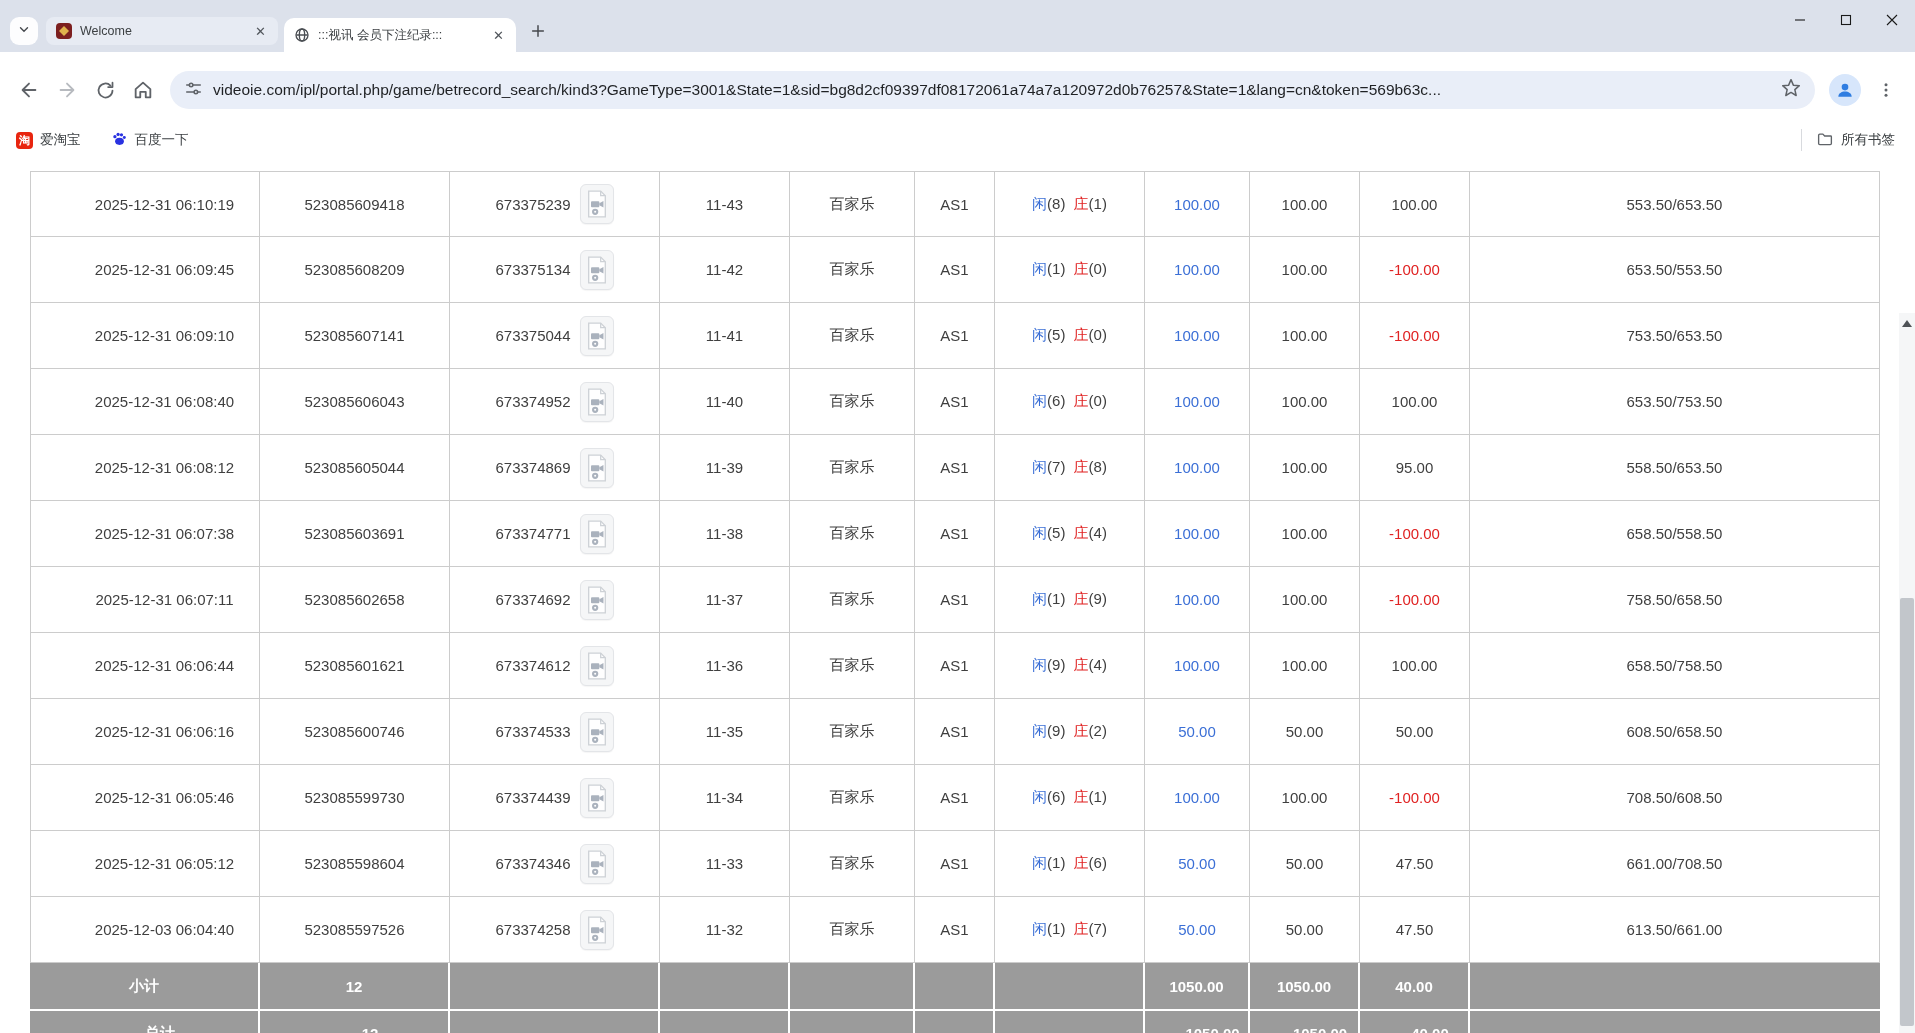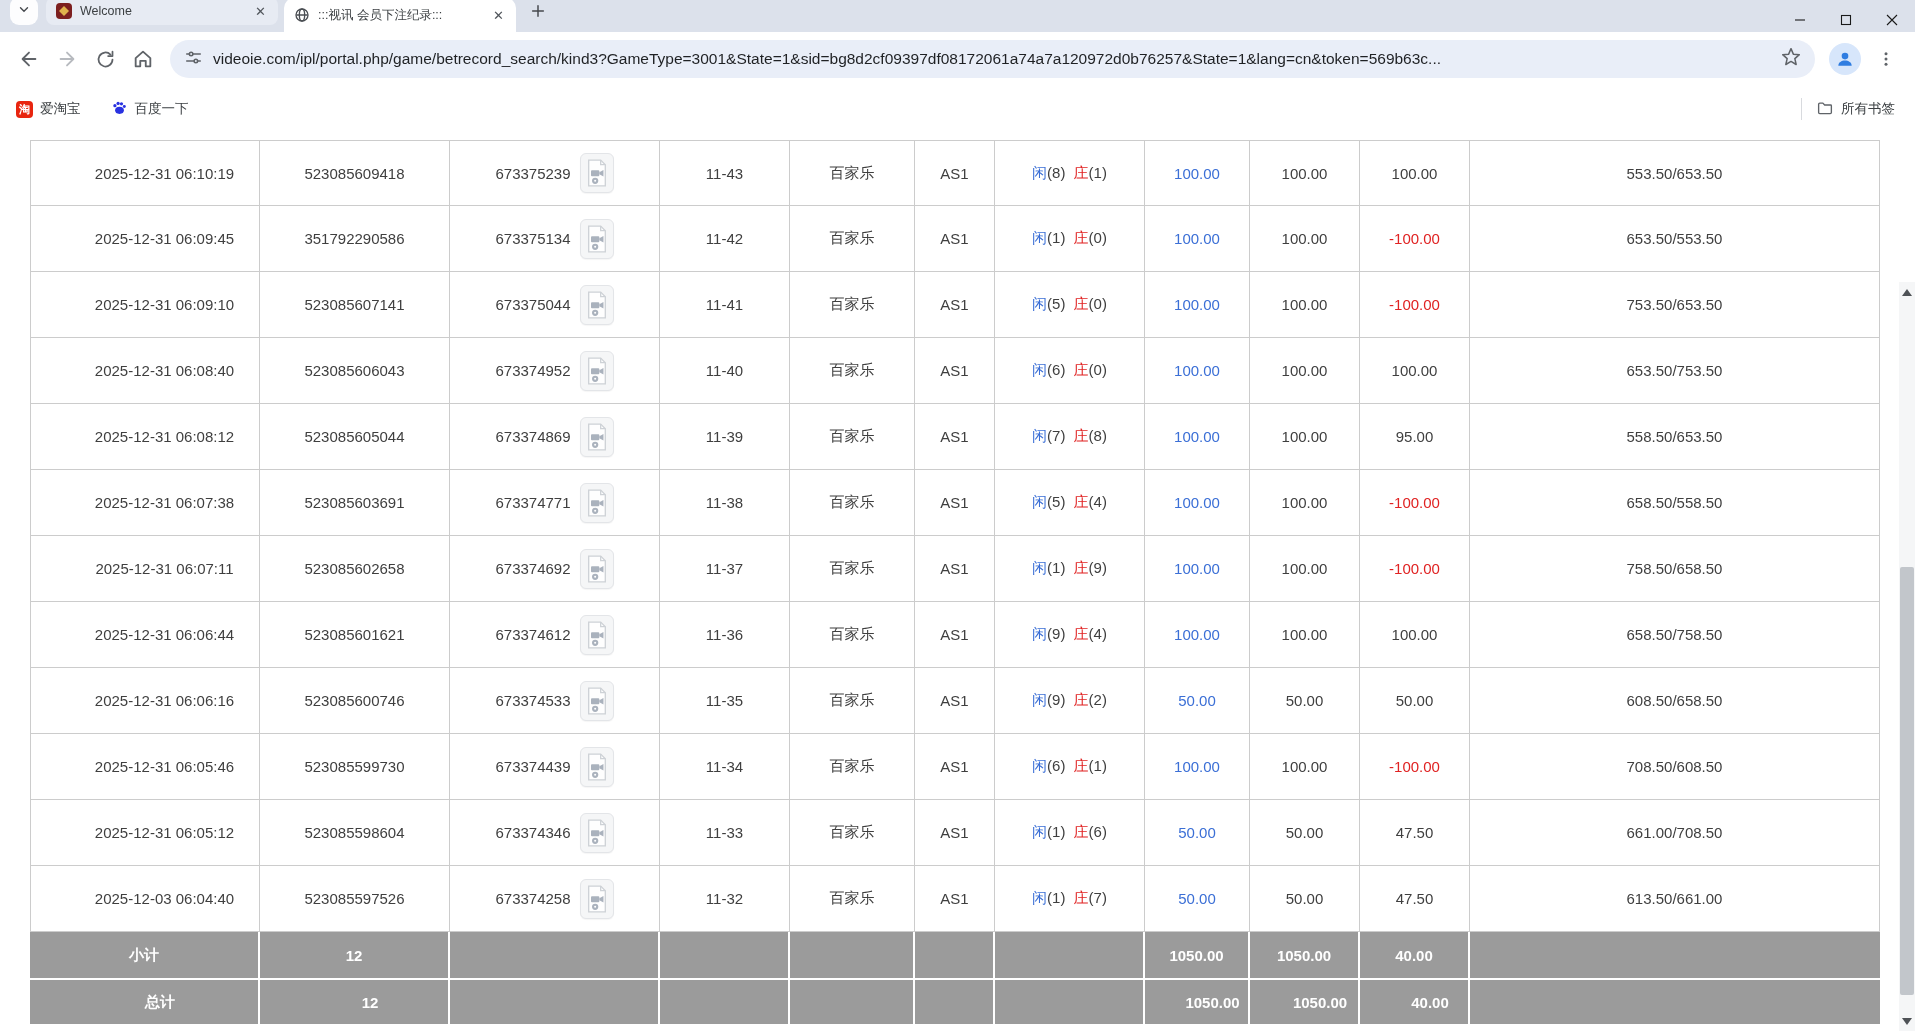--- a/index.html
+++ b/index.html
@@ -1,36 +1,36 @@
 <!DOCTYPE html>
 <html><head>
 <meta charset="utf-8">
 <style>
   * { margin:0; padding:0; box-sizing:border-box; }
   html,body { width:1915px; height:1033px; overflow:hidden; }
   body { font-family:"Liberation Sans","DejaVu Sans",sans-serif; background:#fff; }
   .screen { position:relative; width:1915px; height:1033px; overflow:hidden; background:#fff; }
 
   
-  .tabbar { height:32px; background:#dce1eb; display:flex; align-items:flex-end; position:relative; }
+  .tabbar { height:52px; background:#dce1eb; display:flex; align-items:flex-end; position:relative; }
   .tab-search-btn { width:28px; height:28px; margin:0 8px 7px 10px; background:#fdfdfe; border-radius:9px;
       display:flex; align-items:center; justify-content:center; flex:0 0 auto; }
   .tab { display:flex; align-items:center; gap:8px; padding:0 10px; overflow:hidden; }
   .tab.inactive { background:#e7ebf3; height:28px; width:232px; margin:0 6px 7px 0; border-radius:8px; }
   .tab.active { background:#fff; height:34px; width:232px; border-radius:10px 10px 0 0; }
   .tab-title { flex:1; font-size:12.5px; color:#3c4043; white-space:nowrap; overflow:hidden; text-overflow:ellipsis; }
   .tab-close { font-size:13px; color:#50555b; padding:0 2px; flex:0 0 auto; }
   .favicon { width:16px; height:16px; flex:0 0 auto; display:flex; align-items:center; justify-content:center; }
   .fav-welcome { background:#7c1f1f; border-radius:4px; }
   .newtab-btn { width:28px; height:28px; margin:0 0 7px 8px; display:flex; align-items:center; justify-content:center; }
   .win-controls { position:absolute; right:0; top:0; height:40px; display:flex; }
   .win-btn { width:46px; height:40px; display:flex; align-items:center; justify-content:center; }
 
   
-  .toolbar { height:54px; background:#fff; display:flex; align-items:center; padding:16px 10px; }
+  .toolbar { height:54px; background:#fff; display:flex; align-items:center; padding:16px 10px;margin-top:11px; }
   .nav-btn { width:34px; height:34px; display:flex; align-items:center; justify-content:center; border-radius:50%; flex:0 0 auto; margin:0 2px; }
   .urlbar { flex:1; height:38px; background:#e9eef8; border-radius:19px; display:flex; align-items:center; padding:0 6px 0 14px; margin:0 8px; overflow:hidden; }
   .url-text { flex:1; font-size:15.5px; color:#1f2124; white-space:nowrap; overflow:hidden; margin:0 10px; }
   .avatar-wrap { width:32px; height:32px; border-radius:50%; background:#d7e6fb; display:flex; align-items:center; justify-content:center; margin:0 6px; flex:0 0 auto; }
 
   
   .bookmarksbar { height:46px; background:#fff; display:flex; align-items:center; padding:0 16px; }
   .bm-item { display:flex; align-items:center; gap:7px; margin-right:30px; font-size:13.5px; color:#3c4043; }
   .bm-spacer { flex:1; }
   .bm-divider { width:1px; height:22px; background:#d8dade; margin-right:14px; }
@@ -252,21 +252,21 @@
           <span class="bet-banker" style="margin-left:4px;">庄</span><span class="bet-num">(1)</span>
         </td>
         <td><span class="amount-link">100.00</span></td>
         <td>100.00</td>
         <td>100.00</td>
         <td>553.50/653.50</td>
       </tr>
 
       <tr class="datarow">
         <td>2025-12-31 06:09:45</td>
-        <td>351792290586</td>
+        <td>523085608209</td>
         <td>
           <div class="gameid-cell-inner">
             <span>673375134</span>
             <span class="film-btn">
               <svg width="24" height="30" viewBox="0 0 26 32" fill="none">
                 <path d="M4 2h13l5 5v23H4z" fill="#fefefe" stroke="#cdd1d6" stroke-width="1.4"></path>
                 <path d="M17 2v5h5" fill="none" stroke="#cdd1d6" stroke-width="1.4"></path>
                 <rect x="6.5" y="13" width="9" height="6.5" rx="1" fill="#aab2bd"></rect>
                 <path d="M15.5 15.2l4.5-2.4v7l-4.5-2.4z" fill="#aab2bd"></path>
                 <circle cx="11" cy="24.5" r="3.4" fill="#aab2bd"></circle>

